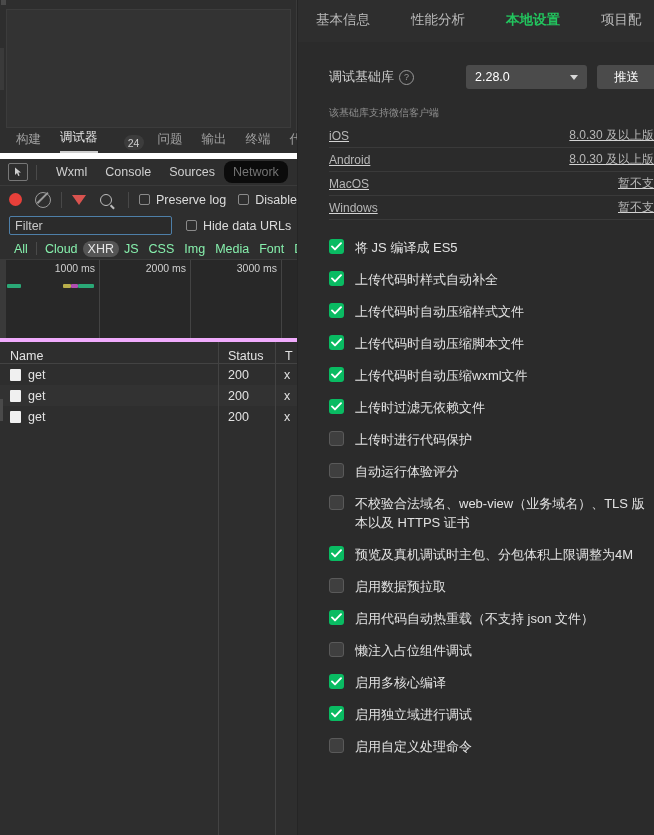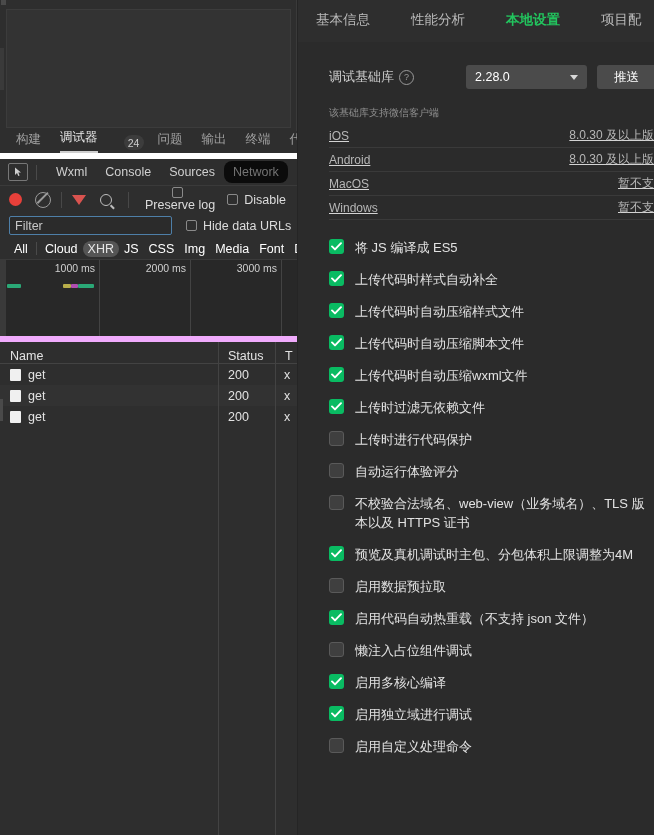--- a/index.html
+++ b/index.html
@@ -293,21 +293,21 @@
     align-items: center;
     padding-left: 9px;
     background: #2e2e2e;
     box-sizing: border-box;
     flex: none;
     overflow: hidden;
     border-bottom: 1px solid #3a3a3a;
   }
   .type-item {
     font-size: 12.5px;
-    color: #ffffff;
+    color: #86efac;
     padding: 1px 5px;
     border-radius: 8px;
     white-space: nowrap;
     flex: none;
   }
   .type-item.sel {
     background: #555555;
     color: #e5e5e5;
   }
   .type-sep {
@@ -318,21 +318,21 @@
     flex: none;
   }
 
   
   .timeline {
     height: 82px;
     background: #282828;
     position: relative;
     box-sizing: border-box;
     flex: none;
-    border-bottom: 6px solid #f0abfc;
+    border-bottom: 4px solid #f0abfc;
     overflow: hidden;
   }
   .tl-gridline {
     position: absolute;
     top: 0;
     bottom: 0;
     width: 1px;
     background: #434343;
   }
   .tl-label {
@@ -629,21 +629,21 @@
       <div class="dt-tab active">Network</div>
     </div>
 
     <div class="net-toolbar">
       <div class="rec-dot"></div>
       <div class="clear-icon"></div>
       <div class="tb-sep"></div>
       <div class="funnel"></div>
       <div class="search-ic"></div>
       <div class="tb-sep" style="margin-left:16px;"></div>
-      <div class="cb-group" style="margin-left:0;flex-direction:column;">
+      <div class="cb-group" style="margin-left:0;">
         <span class="cb"></span>
         <span class="cb-label">Preserve log</span>
       </div>
       <div class="cb-group">
         <span class="cb"></span>
         <span class="cb-label">Disable</span>
       </div>
     </div>
 
     <div class="filter-row">

